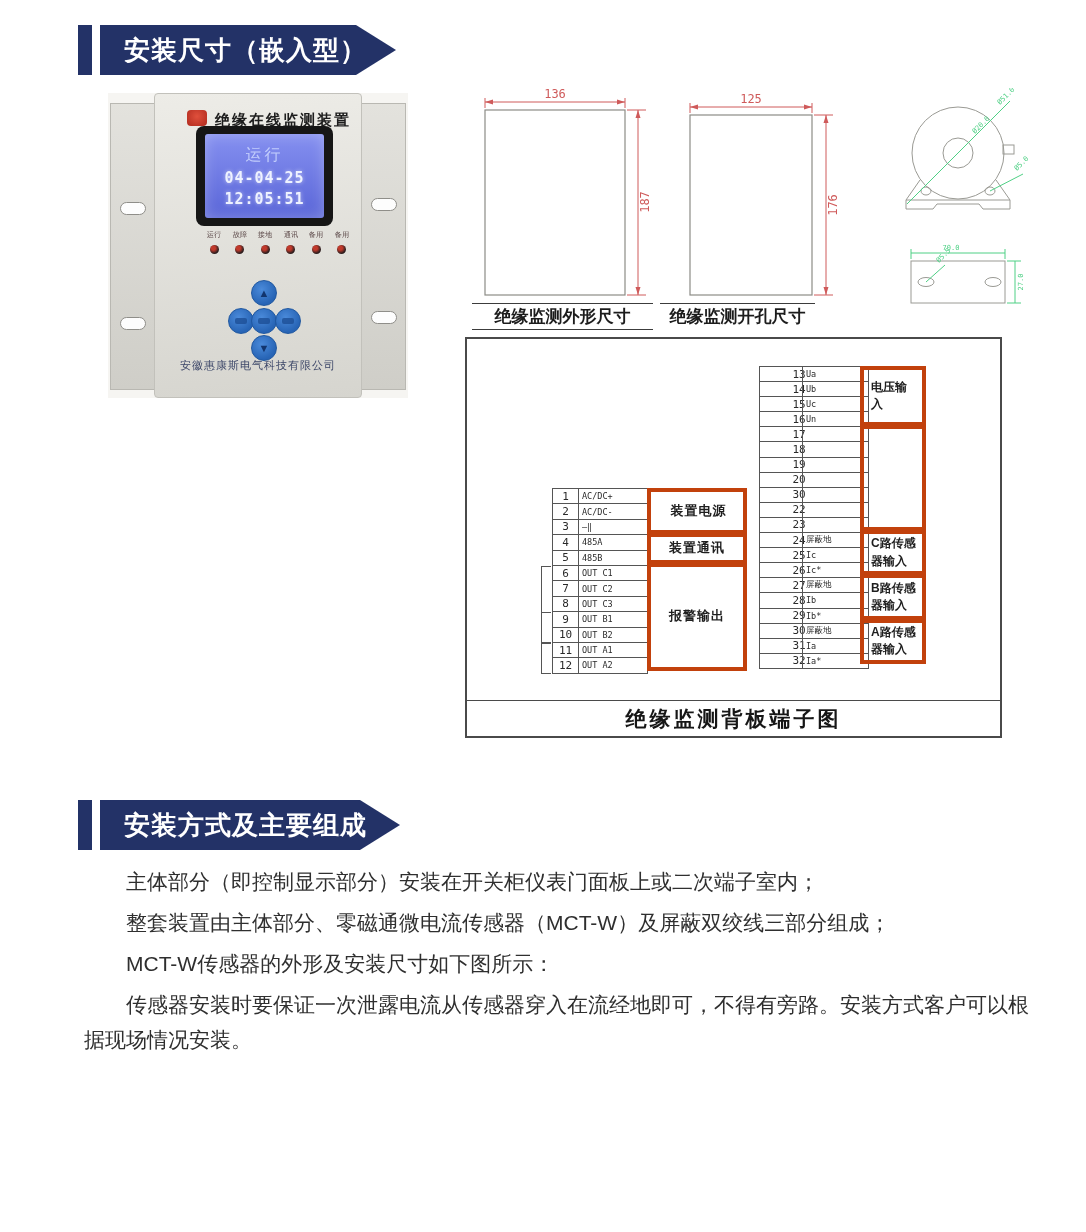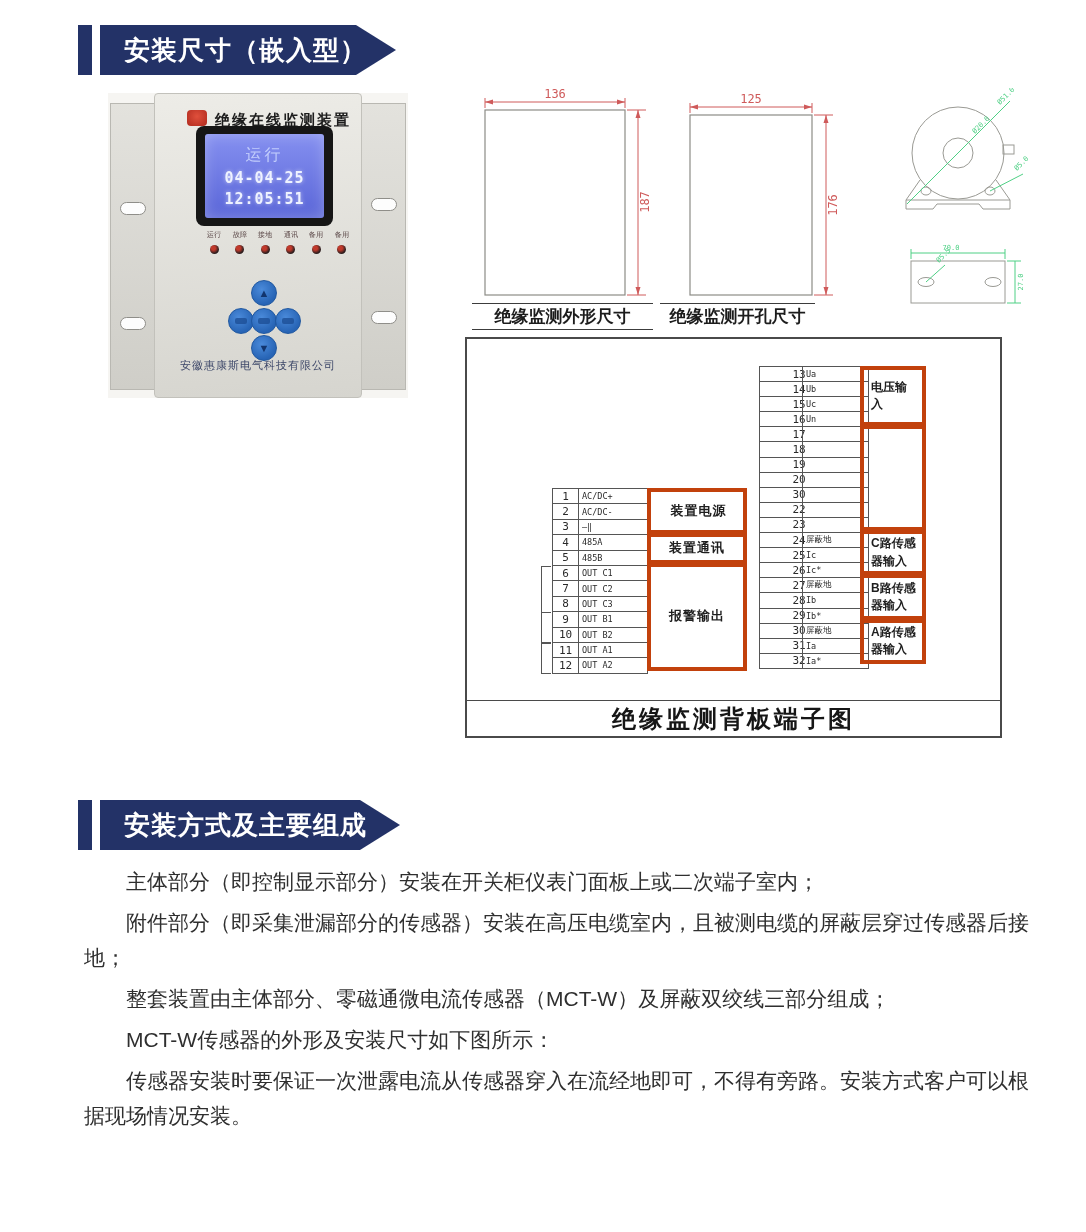--- a/index.html
+++ b/index.html
@@ -36,21 +36,21 @@
   .company { position:absolute; left:0; right:0; top:264px; text-align:center; font-size:11px; font-weight:normal; color:#3c4668; letter-spacing:1px; }
 
   
   .cad { position:absolute; }
   .cad-caption { position:absolute; height:27px; line-height:26px; text-align:center; font-family:"Liberation Serif",serif; font-weight:bold; font-size:17px; color:#1c1c1c; border-top:1px solid #3c3c3c; }
   .cad-caption.underlined { border-bottom:1px solid #3c3c3c; }
 
   
   .tdiag { position:absolute; left:465px; top:337px; width:537px; height:401px; border:2px solid #4a4a4a; background:#fff; }
   .tcaption-band { position:absolute; left:0; right:0; bottom:0; height:36px; border-top:1px solid #4a4a4a;
-    display:flex; align-items:center; justify-content:center; font-family:Liberation Mono, monospace; font-weight:bold; font-size:24px; letter-spacing:3px; color:#161616; }
+    display:flex; align-items:center; justify-content:center; font-family:Liberation Mono, monospace; font-weight:bold; font-size:21px; letter-spacing:3px; color:#161616; }
   .strip { position:absolute; }
   .trow { display:flex; }
   .tnum,.tlab { border:1px solid #555; margin-top:-1px; color:#2a2a2a; display:flex; align-items:center; }
   .tnum { justify-content:center; font-family:"DejaVu Sans Mono",monospace; font-size:11px; }
   .tlab { margin-left:-1px; font-family:"DejaVu Sans Mono",monospace; font-size:8.5px; padding-left:3px; }
   .lstrip .trow { height:15.4px; } .lstrip .tnum { width:27px; } .lstrip .tlab { width:70px; }
   .rstrip .trow { height:15.1px; } .rstrip .tnum { width:44px;padding-left:36px; } .rstrip .tlab { width:67px; }
   .groups { position:absolute; }
   .gbox { border:4px solid #c2410c; margin-top:-1px; display:flex; align-items:center; justify-content:center; font-size:13px; font-weight:bold; color:#1e1e1e; letter-spacing:1px; text-align:center; padding:0 5px; line-height:1.45; }
   .lgroups { left:180px; top:150px; width:100px; }
@@ -428,21 +428,20 @@
 
 <div class="banner-bar" style="left:78px; top:800px;"></div>
 <div class="banner-arrow" style="left:100px; top:800px; width:300px;">
   <span>安装方式及主要组成</span>
 </div>
 
 <div class="bodytext">
 
     <p>主体部分（即控制显示部分）安装在开关柜仪表门面板上或二次端子室内；</p>
 
-    <p>附件部分（即采集泄漏部分的传感器）安装在高压电缆室内，且被测电缆的屏蔽层穿过传感器后接地；</p>
 
 
     <p>整套装置由主体部分、零磁通微电流传感器（MCT-W）及屏蔽双绞线三部分组成；</p>
 
     <p>MCT-W传感器的外形及安装尺寸如下图所示：</p>
 
     <p>传感器安装时要保证一次泄露电流从传感器穿入在流经地即可，不得有旁路。安装方式客户可以根据现场情况安装。</p>
   </div>
 
 </body></html>

